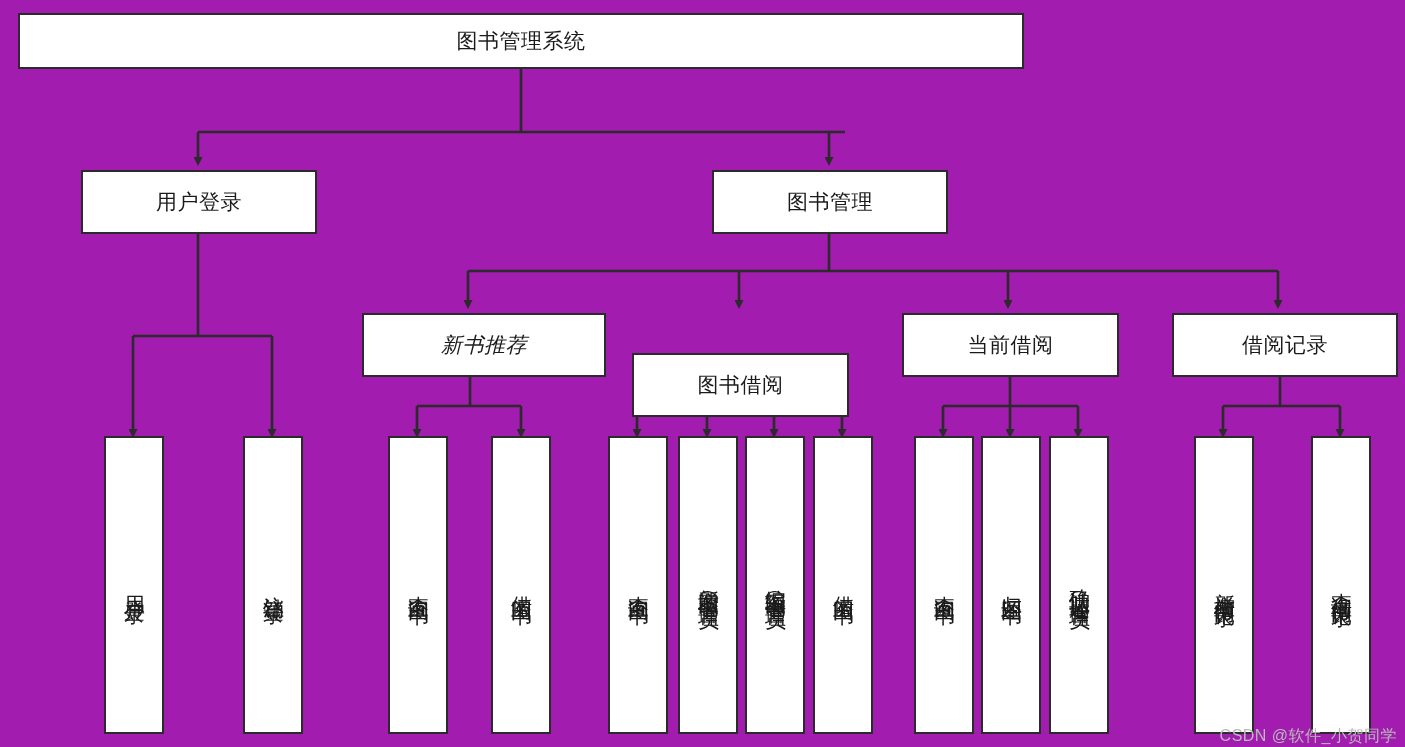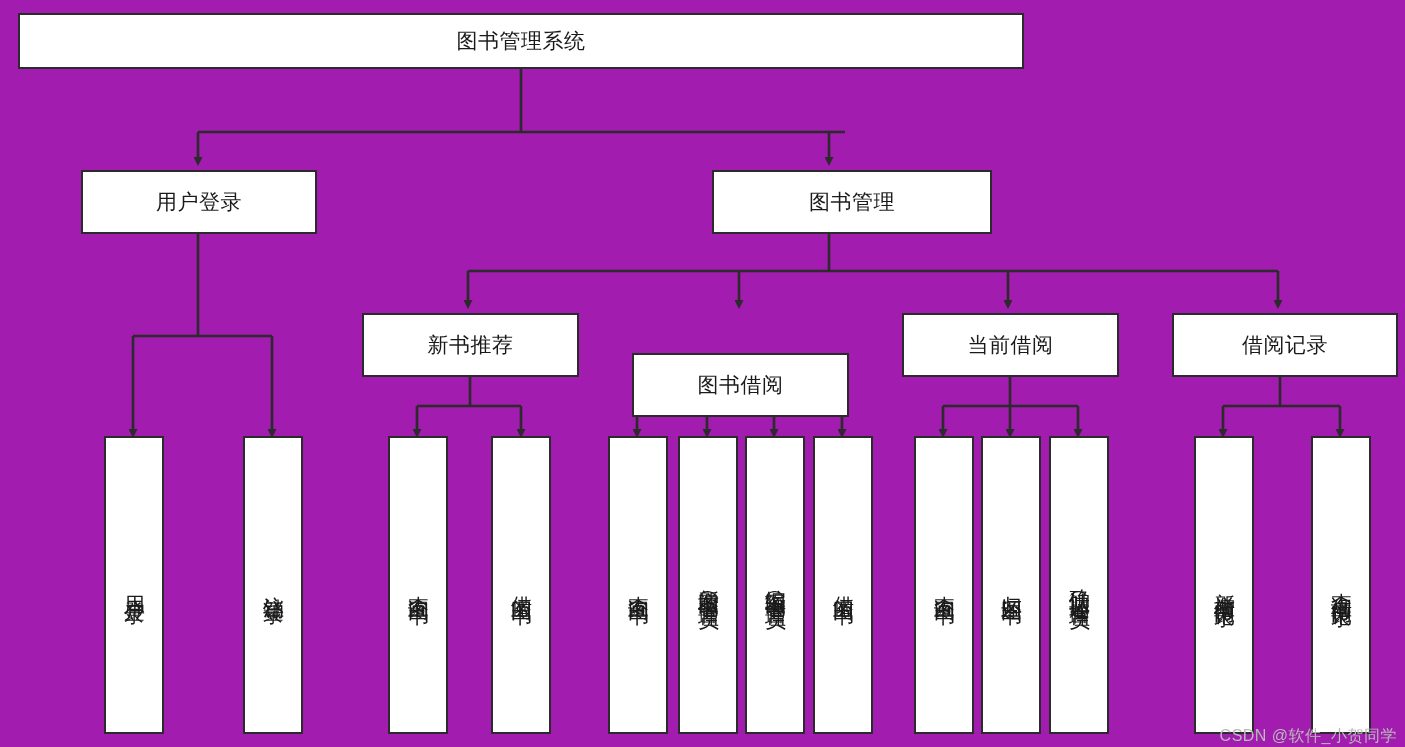--- a/index.html
+++ b/index.html
@@ -117,25 +117,25 @@
     </g>
   </svg>
 
   <div class="node-box" style="left:18px; top:13px; width:1006px; height:56px;">
     <span class="node-label">图书管理系统</span>
   </div>
 
   <div class="node-box" style="left:81px; top:170px; width:236px; height:64px;">
     <span class="node-label">用户登录</span>
   </div>
-  <div class="node-box" style="left:712px; top:170px; width:280px; height:64px;">
+  <div class="node-box" style="left:712px; top:170px; width:236px; height:64px;">
     <span class="node-label">图书管理</span>
   </div>
 
-  <div class="node-box" style="left:362px; top:313px; width:217px; height:64px;">
+  <div class="node-box" style="left:362px; top:313px; width:244px; height:64px;font-style:italic;">
     <span class="node-label">新书推荐</span>
   </div>
   <div class="node-box" style="left:632px; top:313px; width:217px; height:64px;margin-top:40px;">
     <span class="node-label">图书借阅</span>
   </div>
   <div class="node-box" style="left:902px; top:313px; width:217px; height:64px;">
     <span class="node-label">当前借阅</span>
   </div>
   <div class="node-box" style="left:1172px; top:313px; width:226px; height:64px;">
     <span class="node-label">借阅记录</span>

